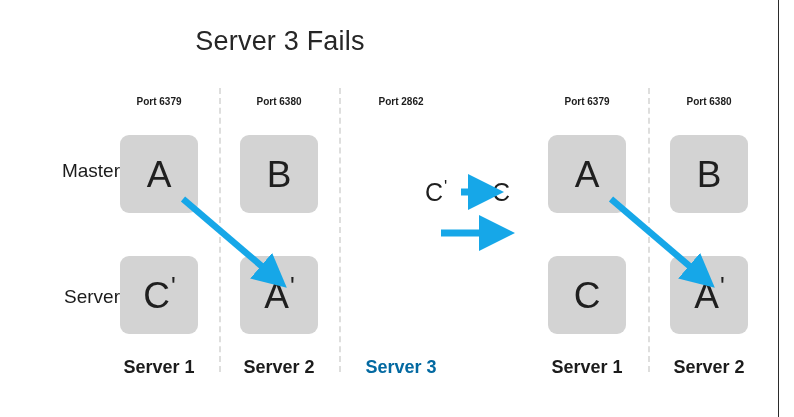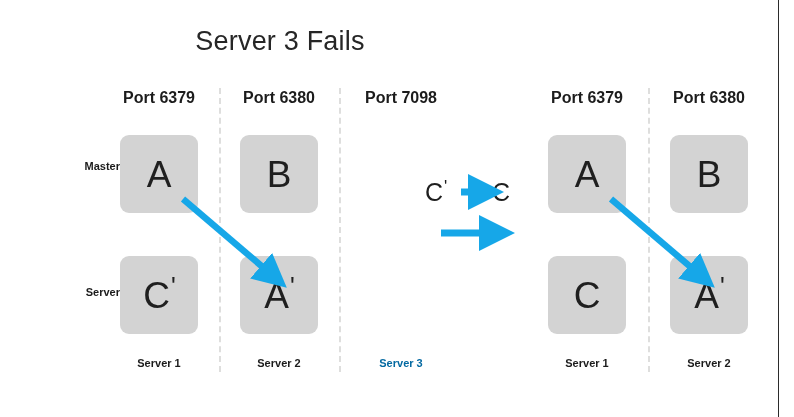--- a/index.html
+++ b/index.html
@@ -48,52 +48,52 @@
     position: absolute;
     top: 88px;
     width: 0;
     height: 284px;
     border-left: 2px dashed #dededd;
   }
 
   
   .port-label {
     position: absolute;
-    top: 89px;
+    top: 96px;
     width: 120px;
     text-align: center;
-    font-size: 16px;
+    font-size: 10px;
     font-weight: bold;
     color: #1c1c1c;
     white-space: nowrap;
   }
 
   
   .server-label {
     position: absolute;
     top: 357px;
     width: 120px;
     text-align: center;
-    font-size: 11px;
+    font-size: 18px;
     font-weight: bold;
     color: #1c1c1c;
     white-space: nowrap;
   }
   .server-label.faded {
     color: #0369a1;
   }
 
   
   .row-label {
     position: absolute;
     left: 16px;
     width: 104px;
     text-align: right;
-    font-size: 11px;
-    font-weight: bold;
+    font-size: 19px;
+    font-weight: normal;
     color: #1c1c1c;
     white-space: nowrap;
   }
   .row-label.master  { top: 160px; }
   .row-label.replica { top: 286px; }
 
   
   .node {
     position: absolute;
     width: 78px;
@@ -154,21 +154,21 @@
   <div class="right-rule"></div>
 
   <div class="title">Server 3 Fails</div>
 
   <div class="divider" style="left:219px;"></div>
   <div class="divider" style="left:339px;"></div>
   <div class="divider" style="left:648px;"></div>
 
   <div class="port-label" style="left:99px;">Port 6379</div>
   <div class="port-label" style="left:219px;">Port 6380</div>
-  <div class="port-label" style="left:341px;">Port 7098</div>
+  <div class="port-label" style="left:341px;">Port 2862</div>
 
   <div class="row-label master">Master</div>
   <div class="row-label replica">Server</div>
 
   <div class="node" style="left:120px; top:135px;">
     <span class="glyph">
       <span>A</span>
         <span class="prime"></span>
     </span>
   </div>

